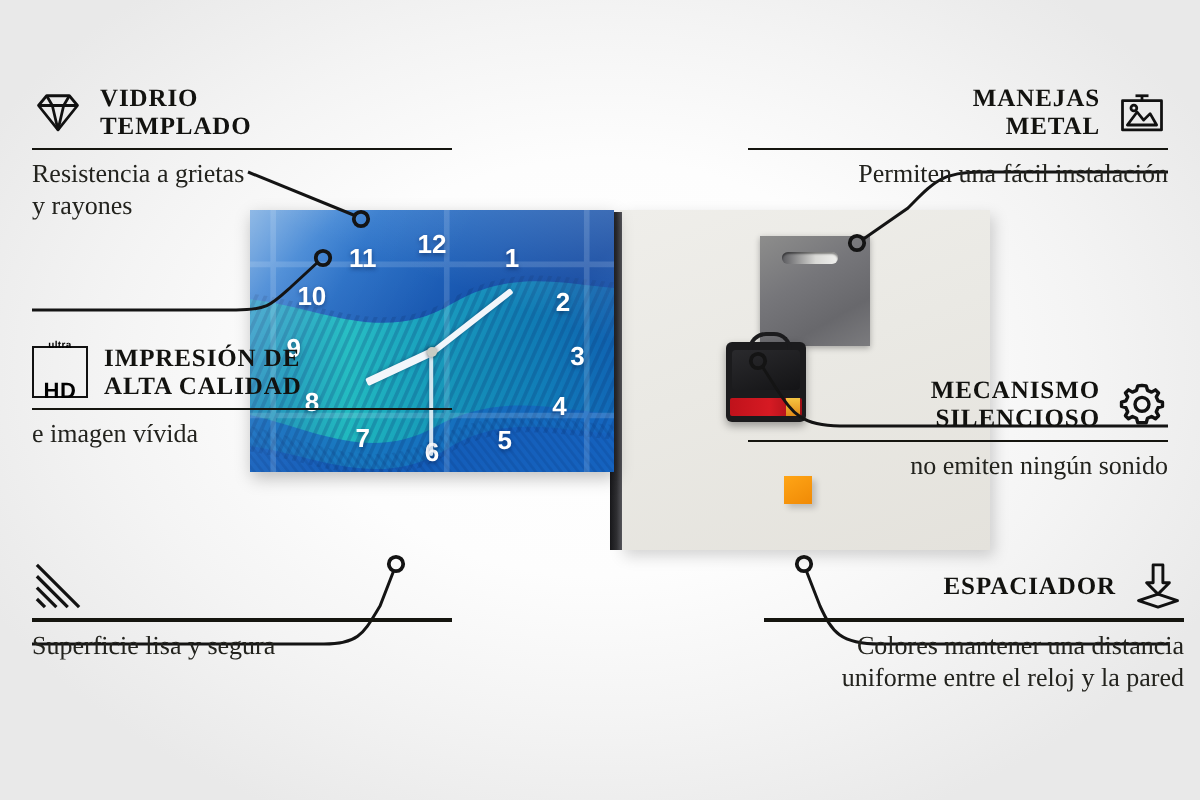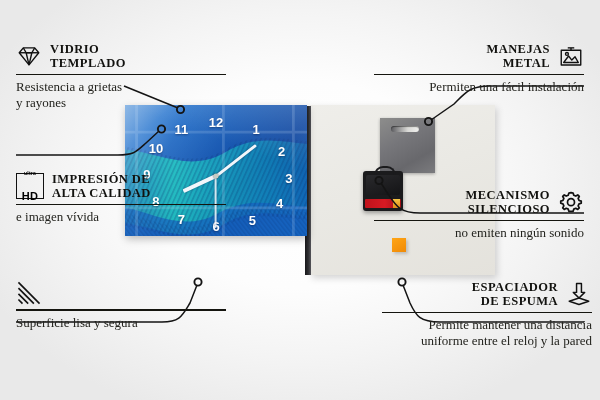--- a/index.html
+++ b/index.html
@@ -337,31 +337,30 @@
     <div class="rule"></div>
     <div class="desc">
       <div>no emiten ningún sonido</div>
     </div>
   </div>
 
   <div class="feat right" id="f-espaciador">
     <div class="head">
       <div class="title">
         <div>ESPACIADOR</div>
-        <div>DE ESPUMA</div>
       </div>
       <span class="ico">
         <svg viewBox="0 0 32 32">
             <g fill="none" stroke="currentColor" stroke-width="1.8" stroke-linejoin="round">
           <path d="M13 3 H19 V14 H23 L16 21 L9 14 H13 Z"></path>
           <path d="M16 21 L4 25 L16 29 L28 25 Z"></path>
         </g>
           </svg>
       </span>
     </div>
     <div class="rule"></div>
     <div class="desc">
-      <div>Permite mantener una distancia</div>
+      <div>Colores mantener una distancia</div>
       <div>uniforme entre el reloj y la pared</div>
     </div>
   </div>
 
 </div>
 
 </body></html>

